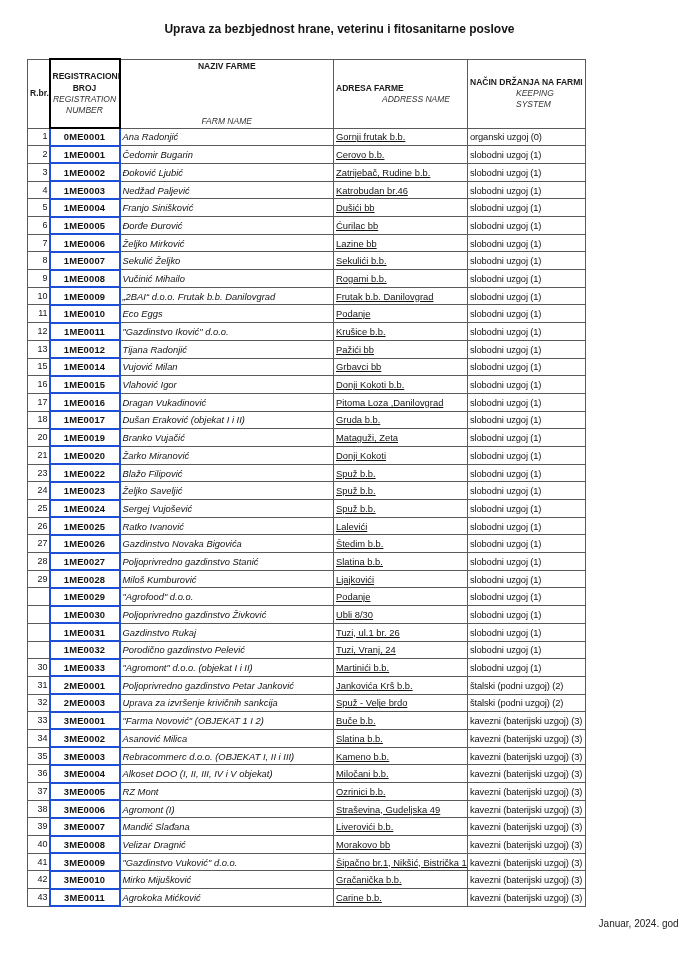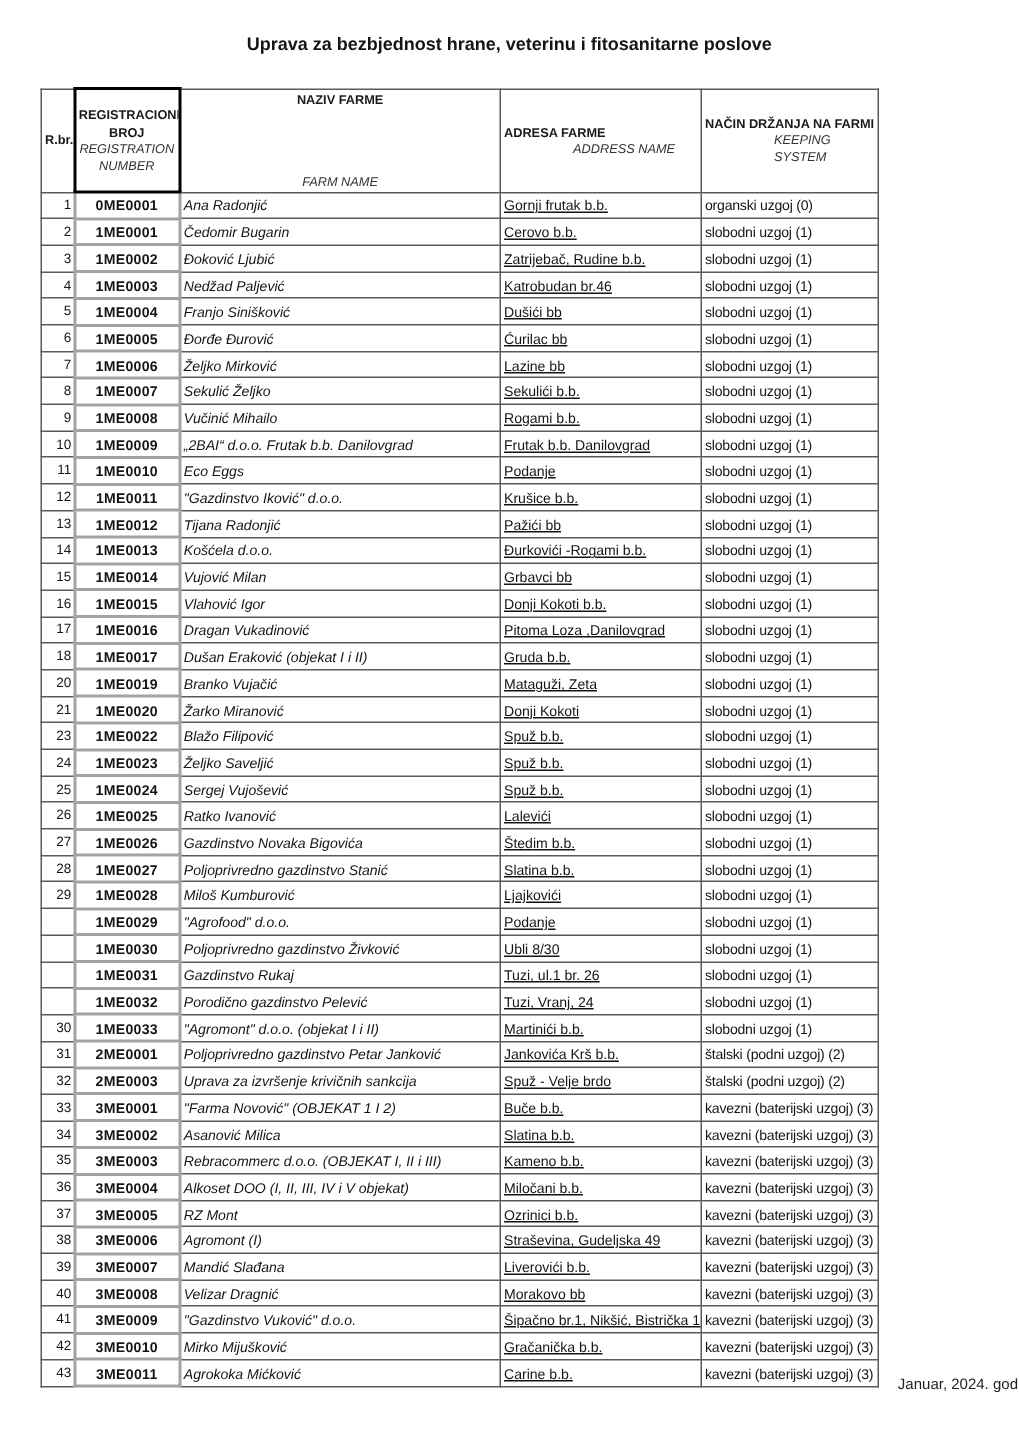--- a/index.html
+++ b/index.html
@@ -34,21 +34,21 @@
   th.col-reg { border:2px solid #000; }
   .name-hdr { display:flex; align-items:center; justify-content:center; gap:44px;flex-direction:column; }
   .hdr-line-left { text-align:left; }
   .hdr-line-indent { text-align:left; padding-left:46px; }
   
   .farm-table td {
     height:15.7px; font-size:9.4px; line-height:15px;
     padding:0 2px; vertical-align:middle; color:#141414;
   }
   td.cell-rbr  { text-align:right; font-size:9px; padding-right:1px; }
-  td.cell-reg  { text-align:center; font-weight:bold; border:2px solid #a3a3a3; letter-spacing:0.2px; }
+  td.cell-reg  { text-align:center; font-weight:bold; border:2px solid #1d4ed8; letter-spacing:0.2px; }
   td.cell-name { text-align:left;font-style:italic; }
   td.cell-addr { text-align:left;text-decoration:underline; }
   td.cell-keep { text-align:left; letter-spacing:-0.15px; }
   .doc-footer {
     position:absolute; top:918px; left:0; width:100%;
     text-align:right; font-size:10px; color:#222;padding-left:13px;
   }
 </style>
 </head>
 <body>
@@ -176,27 +176,20 @@
     <td class="cell-keep">slobodni uzgoj (1)</td>
   </tr>
         <tr>
     <td class="cell-rbr">13</td>
     <td class="cell-reg">1ME0012</td>
     <td class="cell-name">Tijana Radonjić</td>
     <td class="cell-addr">Pažići bb</td>
     <td class="cell-keep">slobodni uzgoj (1)</td>
   </tr>
         <tr>
-    <td class="cell-rbr">14</td>
-    <td class="cell-reg">1ME0013</td>
-    <td class="cell-name">Košćela d.o.o.</td>
-    <td class="cell-addr">Đurkovići -Rogami b.b.</td>
-    <td class="cell-keep">slobodni uzgoj (1)</td>
-  </tr>
-        <tr>
     <td class="cell-rbr">15</td>
     <td class="cell-reg">1ME0014</td>
     <td class="cell-name">Vujović Milan</td>
     <td class="cell-addr">Grbavci bb</td>
     <td class="cell-keep">slobodni uzgoj (1)</td>
   </tr>
         <tr>
     <td class="cell-rbr">16</td>
     <td class="cell-reg">1ME0015</td>
     <td class="cell-name">Vlahović Igor</td>

